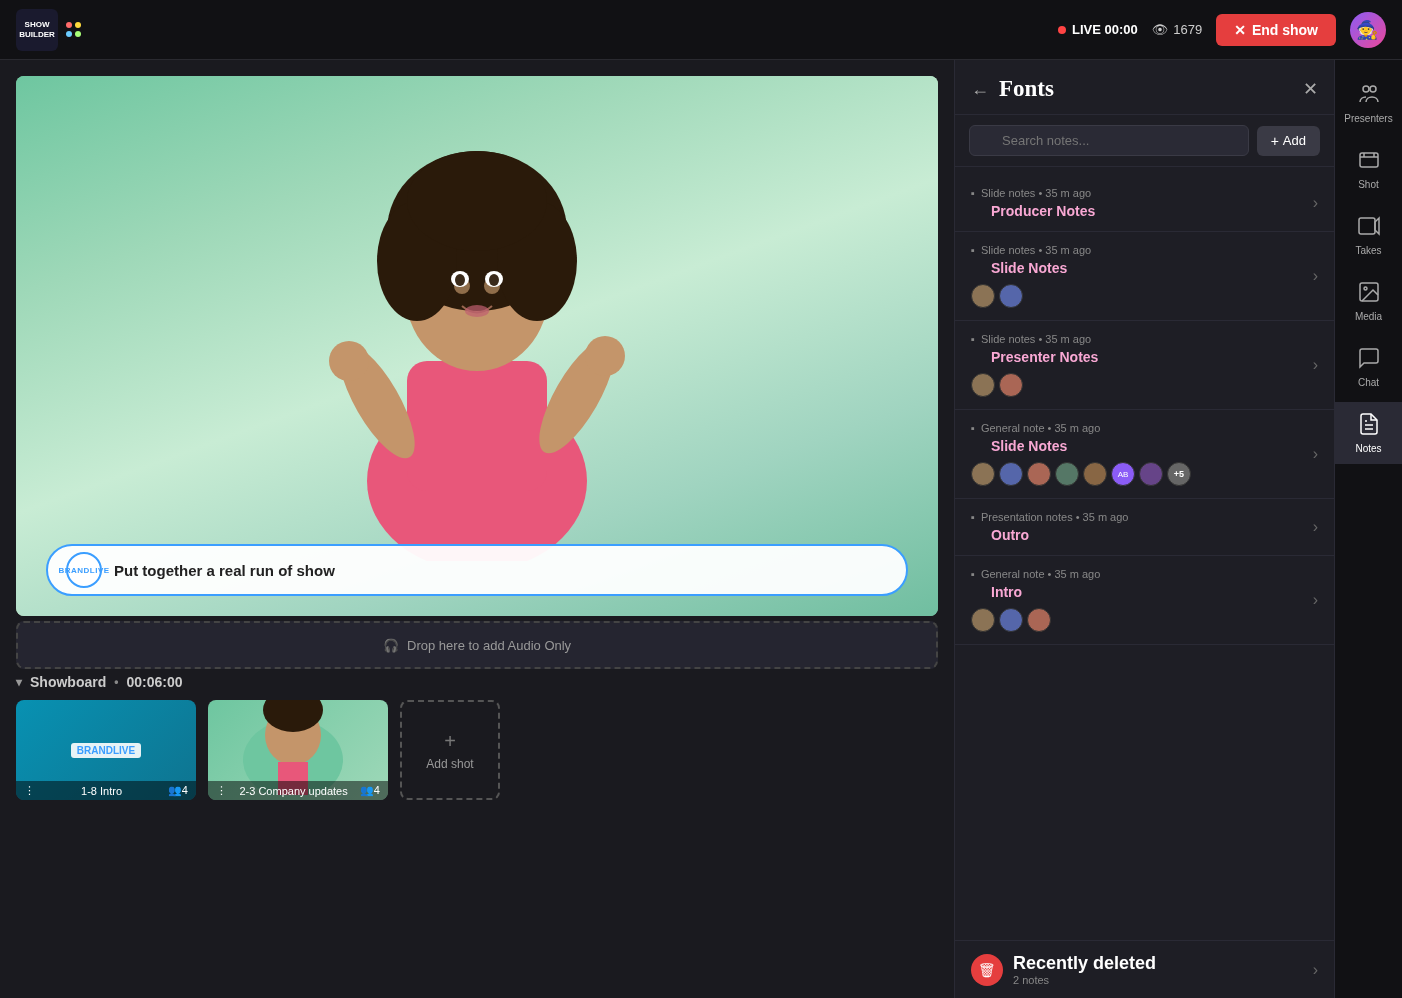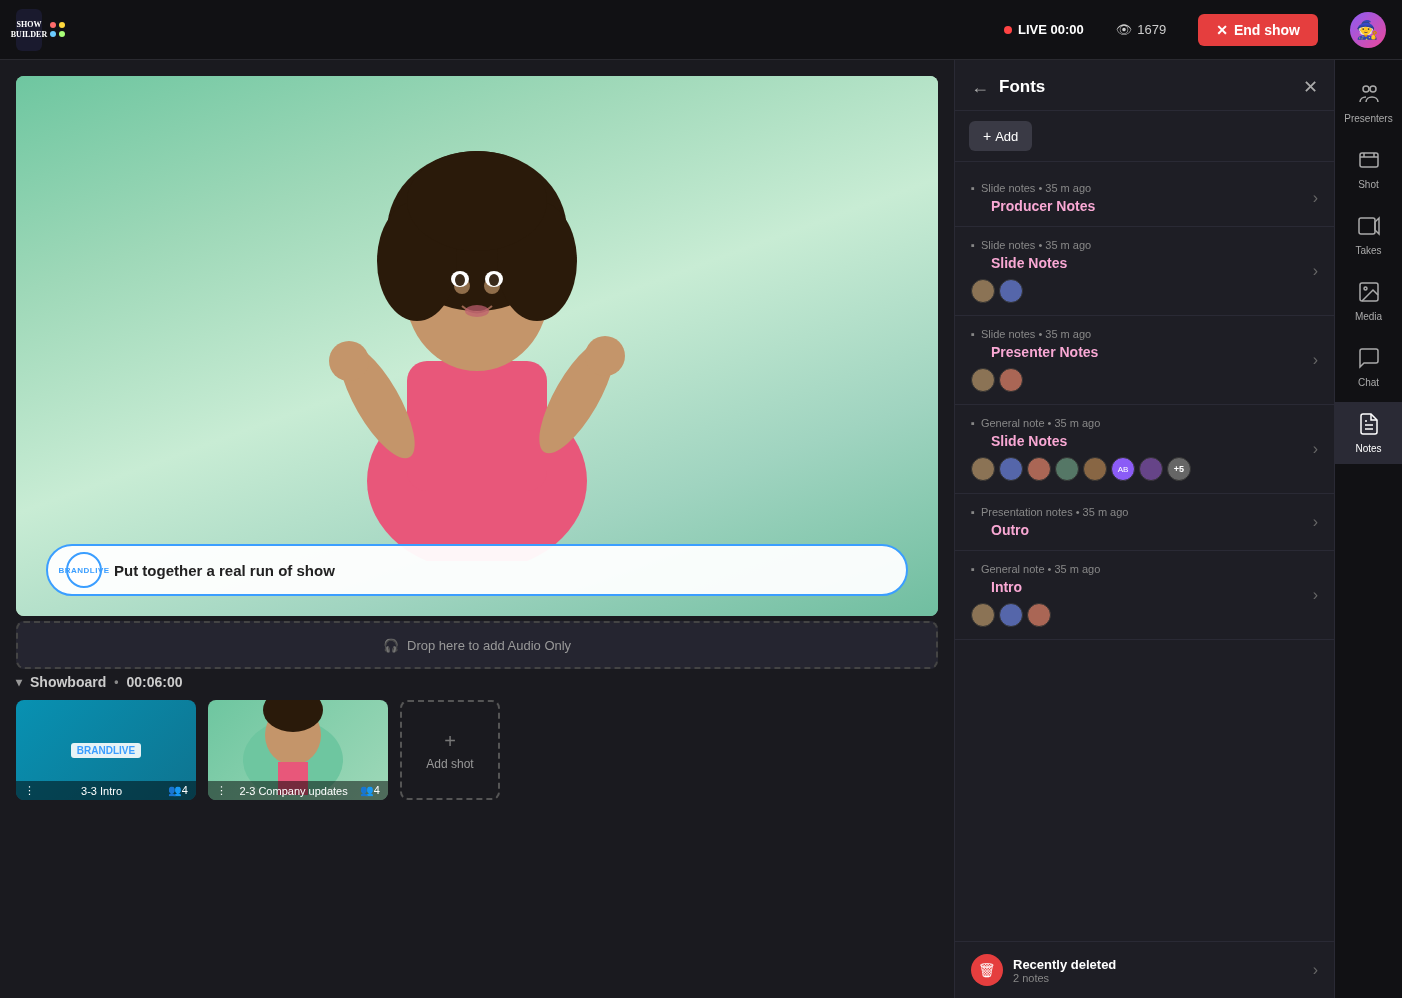--- a/index.html
+++ b/index.html
@@ -25,37 +25,36 @@
       border-bottom: 1px solid #2a2a30;
     }
     .topbar-logo {
       display: flex;
       align-items: center;
       gap: 8px;
     }
     .logo-box {
       background: #1a1a2e;
       border-radius: 6px;
-      width: 26px;
+      width: 42px;
       height: 42px;
       display: flex;
       align-items: center;
       justify-content: center;
       font-size: 9px;
       font-weight: 700;
       color: #fff;
       line-height: 1.1;
       text-align: center;
-      font-family: Liberation Serif, serif;
     }
     .topbar-right {
       margin-left: auto;
       display: flex;
       align-items: center;
-      gap: 32px;
+      gap: 14px;
     }
     .live-badge {
       display: flex;
       align-items: center;
       gap: 6px;
       font-size: 13px;
       font-weight: 600;
       color: #fff;
     }
     .live-dot {
@@ -266,23 +265,24 @@
       padding: 16px 16px 12px 16px;
       border-bottom: 1px solid #2a2a35;
       gap: 10px;
     }
     .panel-back {
       cursor: pointer;
       font-size: 18px;
       color: #aaa;
     }
     .panel-title {
-      font-size: 17px;
+      font-size: 23px;
       font-weight: 700;
       flex: 1;
+      font-family: Liberation Serif, serif;
     }
     .panel-close {
       cursor: pointer;
       font-size: 18px;
       color: #aaa;
     }
     .panel-search {
       padding: 10px 14px;
       border-bottom: 1px solid #2a2a35;
       display: flex;
@@ -408,21 +408,21 @@
       height: 32px;
       border-radius: 50%;
       background: #e53e3e;
       display: flex;
       align-items: center;
       justify-content: center;
       font-size: 14px;
       flex-shrink: 0;
     }
     .recently-deleted-text { flex: 1; }
-    .recently-deleted-title { font-size: 13px; font-weight: 600; }
+    .recently-deleted-title { font-size: 18px; font-weight: 600; }
     .recently-deleted-count { font-size: 11px; color: #888; }
 
     
     .right-sidebar {
       width: 68px;
       background: #111114;
       border-left: 1px solid #2a2a35;
       display: flex;
       flex-direction: column;
       align-items: center;
@@ -586,21 +586,21 @@
         <span>00:06:00</span>
       </div>
       <div class="showboard-chips">
 
         <div class="shot-thumb">
           <div class="shot-thumb-bg1">
             <span class="shot-thumb-brandlive">BRANDLIVE</span>
           </div>
           <div class="shot-label-bar">
             <span>⋮</span>
-            <span>3-3  Intro</span>
+            <span>1-8  Intro</span>
             <span>👥4</span>
           </div>
         </div>
 
         <div class="shot-thumb">
           <div class="shot-thumb-bg2">
             
             <svg width="170" height="95" viewBox="0 0 170 95">
               <ellipse cx="85" cy="60" rx="50" ry="40" fill="#6ec6a0"></ellipse>
               <ellipse cx="85" cy="35" rx="28" ry="30" fill="#c4956a"></ellipse>
@@ -624,20 +624,24 @@
   </div>
 
   <div class="notes-panel">
     <div class="panel-header">
       <span class="panel-back">←</span>
       <span class="panel-title">Fonts</span>
       <span class="panel-close">✕</span>
     </div>
 
     <div class="panel-search">
+      <div class="search-wrapper">
+        <span class="search-icon-inner">🔍</span>
+        <input class="search-box" type="text" placeholder="Search notes..." style="">
+      </div>
       <button class="add-btn">
         <span style="font-size:14px;">+</span>
         <span>Add</span>
       </button>
     </div>
 
     <div class="notes-list">
 
       <div class="note-item">
         <div class="note-meta">

